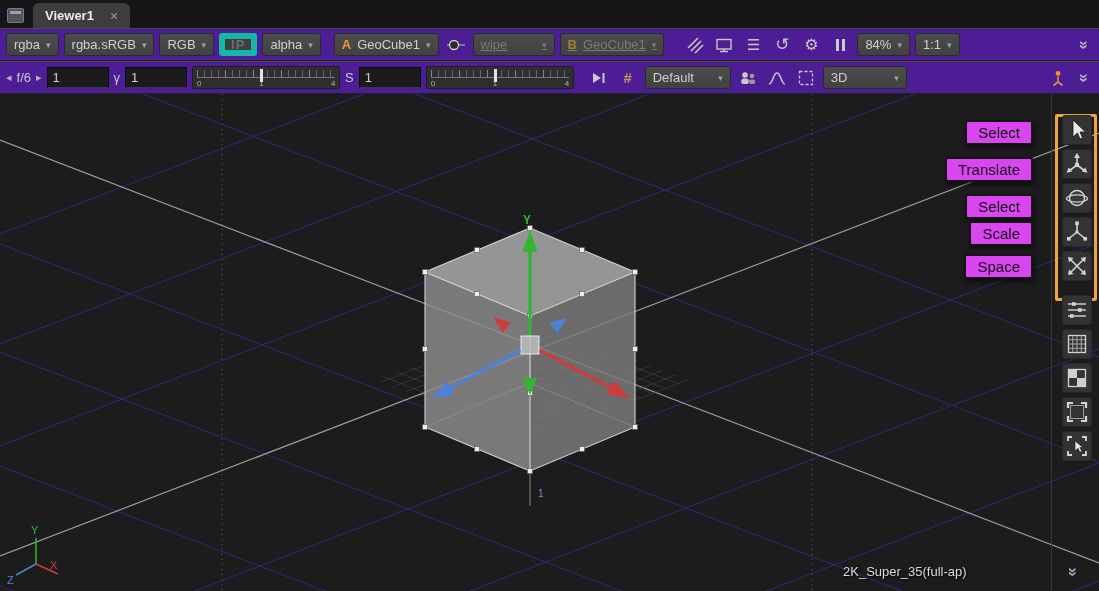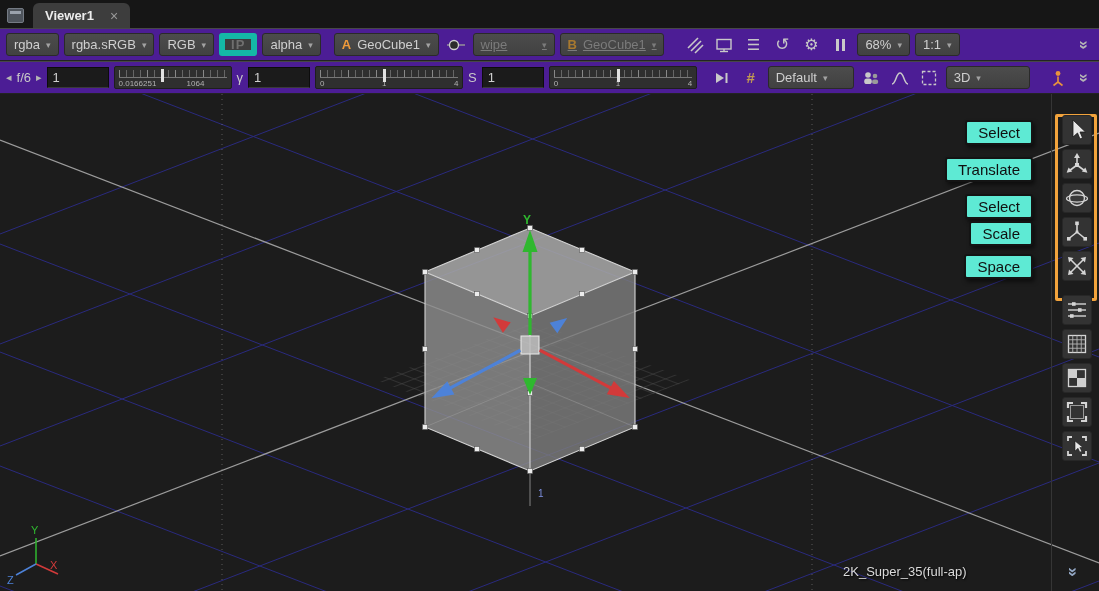--- a/index.html
+++ b/index.html
@@ -39,21 +39,21 @@
     white-space: nowrap;
   }
   .dd {
     height: 23px; background: linear-gradient(#4c4c4c, #414141);
     border: 1px solid #2a2a2a; border-radius: 3px;
     display: flex; align-items: center; gap: 6px; padding: 0 7px;
     color: #cfcfcf; font-size: 13px; cursor: pointer;
   }
   .dd .caret { font-size: 9px; color: #a2a2a2; margin-top: 1px; }
   .dd.dim, .dd.dim .caret { color: #7b7b7b; text-decoration: underline; }
-  .dd.spread { justify-content: flex-start; }
+  .dd.spread { justify-content: space-between; }
   .letter-a { color: #ef9a3a; font-weight: bold; }
   .letter-b { color: #a8792f; font-weight: bold; }
   .btn-ip {
     height: 23px; padding: 0 6px; border: 6px solid #14b8a6; border-radius: 3px;
     background: #3e3e3e; color: #6f6f6f; font-size: 13px; font-weight: bold;
     display: flex; align-items: center; letter-spacing: 1px; cursor: pointer;
   }
   .icon-btn {
     width: 24px; height: 24px; display: flex; align-items: center; justify-content: center;
     color: #c6c6c6; font-size: 15px; cursor: pointer; flex: none;
@@ -97,21 +97,21 @@
     display: flex; align-items: center; justify-content: center;
     background: #333333; border: 1px solid #272727; border-radius: 3px; cursor: pointer;
   }
   .tool.gap-above { margin-top: 14px; }
   .hl-box {
     position: absolute; right: 2px; top: 20px; width: 42px; height: 187px;
     border: 3px solid #f2a33c; border-radius: 2px; pointer-events: none;
   }
   .callout {
     position: absolute; right: 66px;
-    background: #5eead4; border: 2px solid #141414; border-radius: 3px;
+    background: #d946ef; border: 2px solid #141414; border-radius: 3px;
     padding: 2px 11px; font-size: 15px; color: #101010;
     box-shadow: 2px 3px 4px rgba(0,0,0,0.5); white-space: nowrap;
   }
   .format-label {
     position: absolute; left: 843px; top: 470px;
     color: #dadada; font-size: 13px; text-shadow: 1px 1px 2px #000;
   }
   .vp-chevron {
     position: absolute; right: 22px; top: 468px;
     color: #93a7c4; font-size: 17px; font-weight: bold; transform: rotate(90deg); cursor: pointer;
@@ -188,43 +188,36 @@
   <div class="icon-btn" style="font-size:17px">↺</div>
   <div class="icon-btn" style="font-size:16px">⚙</div>
   <div class="icon-btn">
     <span class="pause-bars">
         <i></i>
         <i></i>
       </span>
   </div>
 
   <div class="dd">
-    <span>68%</span>
+    <span>84%</span>
     <span class="caret">▾</span>
   </div>
   <div class="dd">
     <span>1:1</span>
     <span class="caret">▾</span>
   </div>
   <div class="dbl-chevron" style="margin-left:auto">»</div>
 </div>
 
 <div class="toolbar-row">
   <span class="tri">◂</span>
   <span class="lbl">f/6</span>
   <span class="tri">▸</span>
 
   <input class="txt-input" value="1" style="">
-  <div class="slider" style="width:118px">
-    <div class="ruler"></div>
-    <div class="baseline"></div>
-    <span class="tick-label" style="left:4px">0.0166251</span>
-    <span class="tick-label" style="left:72px">1064</span>
-    <div class="handle" style="left:46px"></div>
-  </div>
 
   <span class="lbl">γ</span>
   <input class="txt-input" value="1" style="">
   <div class="slider" style="width:148px">
     <div class="ruler"></div>
     <div class="baseline"></div>
     <span class="tick-label" style="left:4px">0</span>
     <span class="tick-label" style="left:66px">1</span>
     <span class="tick-label" style="left:138px">4</span>
     <div class="handle" style="left:67px"></div>

